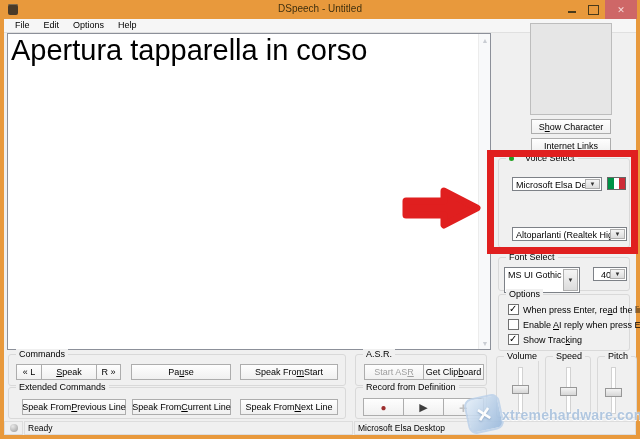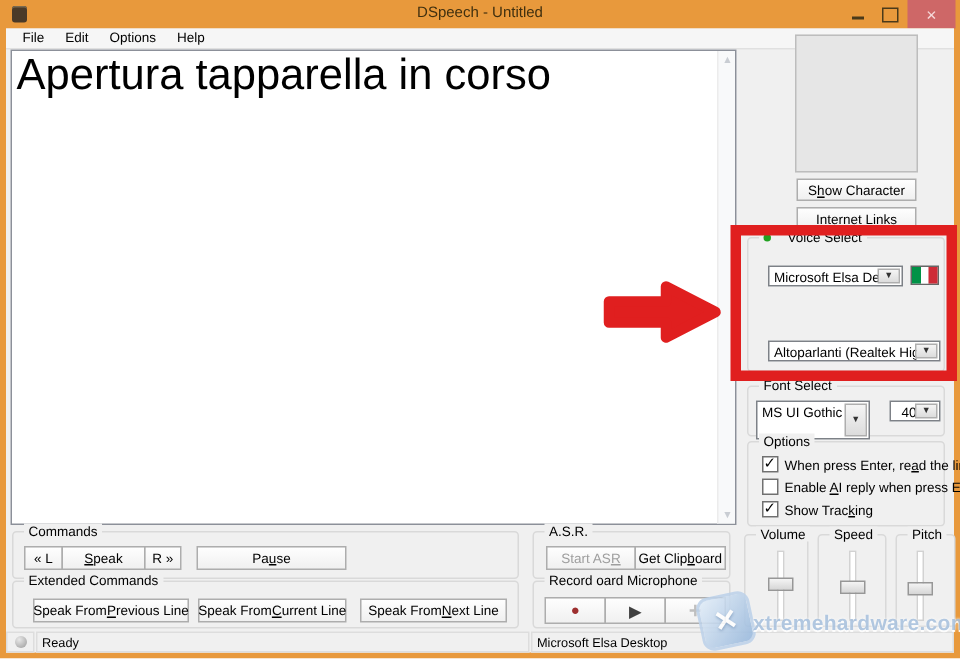--- a/index.html
+++ b/index.html
@@ -156,36 +156,37 @@
   <div class="abs slider-track" style="left:611px;top:367px;height:47px;"></div>
   <div class="abs slider-thumb" style="left:605px;top:388px;"></div>
 
   <div class="abs grp" style="left:8px;top:354px;width:338px;height:32px;">
     <div class="grp-lbl">Commands</div>
   </div>
   <div class="abs btn" style="left:16px;top:364px;width:26px;height:16px;">« L</div>
   <div class="abs btn" style="left:41px;top:364px;width:56px;height:16px;"><u>S</u>peak</div>
   <div class="abs btn" style="left:96px;top:364px;width:25px;height:16px;">R »</div>
   <div class="abs btn" style="left:131px;top:364px;width:100px;height:16px;">Pa<u>u</u>se</div>
+  <div class="abs btn" style="left:240px;top:364px;width:98px;height:16px;">Speak Fro<u>m</u> Start</div>
 
   <div class="abs grp" style="left:8px;top:387px;width:338px;height:32px;">
     <div class="grp-lbl">Extended Commands</div>
   </div>
   <div class="abs btn" style="left:22px;top:399px;width:104px;height:16px;">Speak From <u>P</u>revious Line</div>
   <div class="abs btn" style="left:132px;top:399px;width:99px;height:16px;">Speak From <u>C</u>urrent Line</div>
   <div class="abs btn" style="left:240px;top:399px;width:98px;height:16px;">Speak From <u>N</u>ext Line</div>
 
   <div class="abs grp" style="left:355px;top:354px;width:132px;height:32px;">
     <div class="grp-lbl">A.S.R.</div>
   </div>
   <div class="abs btn disabled" style="left:364px;top:364px;width:60px;height:16px;">Start AS<u>R</u></div>
   <div class="abs btn" style="left:423px;top:364px;width:61px;height:16px;">Get Clip<u>b</u>oard</div>
 
   <div class="abs grp" style="left:355px;top:387px;width:132px;height:32px;">
-    <div class="grp-lbl">Record oard Microphone</div>
+    <div class="grp-lbl">Record from Definition</div>
   </div>
   <div class="abs btn" style="left:363px;top:398px;width:41px;height:18px;color:#9d2f2f;font-size:10px;">
       <span>●</span>
     </div>
   <div class="abs btn" style="left:403px;top:398px;width:41px;height:18px;color:#3f3f3f;font-size:11px;">
       <span>▶</span>
     </div>
   <div class="abs btn" style="left:443px;top:398px;width:41px;height:18px;color:#bfbfbf;font-size:15px;font-weight:bold;">
       <span>+</span>
     </div>

